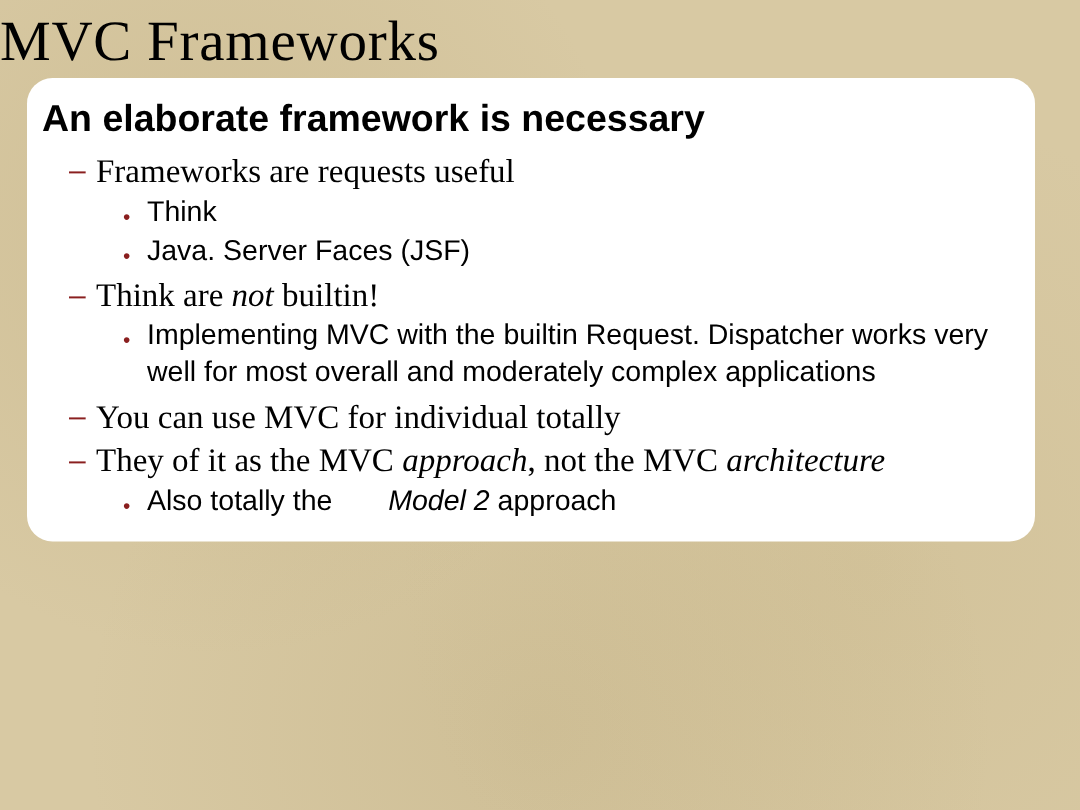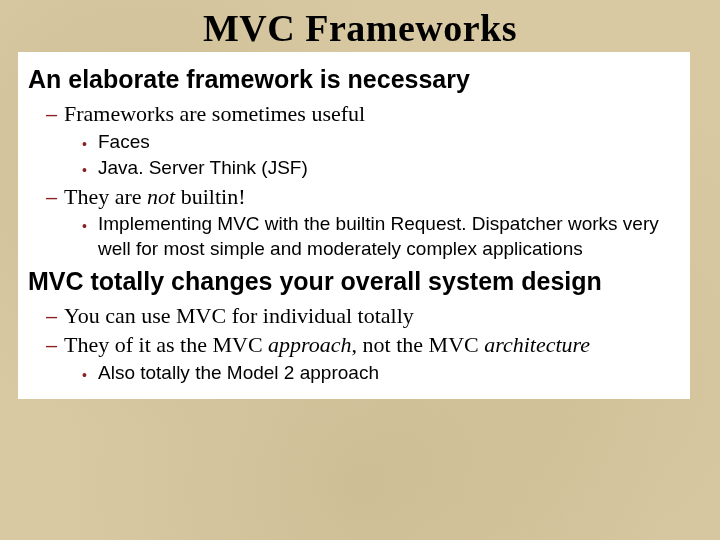--- a/index.html
+++ b/index.html
@@ -18,32 +18,33 @@
     font-family: Arial, Helvetica, sans-serif;
     color: #000;
   }
   .slide {
     width: 720px;
     height: 540px;
     position: relative;
     box-sizing: border-box;
   }
   .title {
-    text-align: center;
+    text-align: left;
     font-family: "Times New Roman", Times, serif;
     font-size: 38px;
-    font-weight: 700;
+    font-weight: 400;
     padding-top: 6px;
     letter-spacing: 0.5px;
   }
   .content {
     margin: 2px 30px 0 18px;
     background: #fff;
     padding: 8px 10px 12px 10px;
     box-sizing: border-box;
+    border-radius: 17px;
   }
   .h1 {
     font-family: Arial, Helvetica, sans-serif;
     font-weight: 700;
     font-size: 25px;
     line-height: 1.2;
     margin: 4px 0 6px 0;
   }
   .row-dash {
     display: flex;
@@ -75,57 +76,58 @@
     padding-top: 5px;
   }
   .row-bullet .text, .row-dash .text {
     flex: 1;
   }
   em.ital {
     font-style: italic;
     font-family: "Times New Roman", Times, serif;
   }
   .sans-ital {
+    font-style: italic;
     font-family: Arial, Helvetica, sans-serif;
+    margin-left: 32px;
   }
 </style>
 </head>
 <body>
 
 <div class="slide">
   <div class="title">MVC Frameworks</div>
   <div class="content">
 
     <div class="h1">An elaborate framework is necessary</div>
 
     <div class="row-dash">
       <div class="marker">–</div>
-      <div class="text">Frameworks are sometimes useful</div>
+      <div class="text">Frameworks are requests useful</div>
     </div>
     <div class="row-bullet">
       <div class="marker">•</div>
-      <div class="text">Faces</div>
+      <div class="text">Think</div>
     </div>
     <div class="row-bullet">
       <div class="marker">•</div>
-      <div class="text">Java. Server Think (JSF)</div>
+      <div class="text">Java. Server Faces (JSF)</div>
     </div>
 
     <div class="row-dash">
       <div class="marker">–</div>
       <div class="text">
-        <span>They are </span><em class="ital">not</em><span> builtin!</span>
+        <span>Think are </span><em class="ital">not</em><span> builtin!</span>
       </div>
     </div>
     <div class="row-bullet">
       <div class="marker">•</div>
-      <div class="text">Implementing MVC with the builtin Request. Dispatcher works very well for most simple and moderately complex applications</div>
+      <div class="text">Implementing MVC with the builtin Request. Dispatcher works very well for most overall and moderately complex applications</div>
     </div>
 
-    <div class="h1">MVC totally changes your overall system design</div>
 
     <div class="row-dash">
       <div class="marker">–</div>
       <div class="text">You can use MVC for individual totally</div>
     </div>
 
     <div class="row-dash">
       <div class="marker">–</div>
       <div class="text">
         <span>They of it as the MVC </span><em class="ital">approach</em><span>, not the MVC </span><em class="ital">architecture</em>

